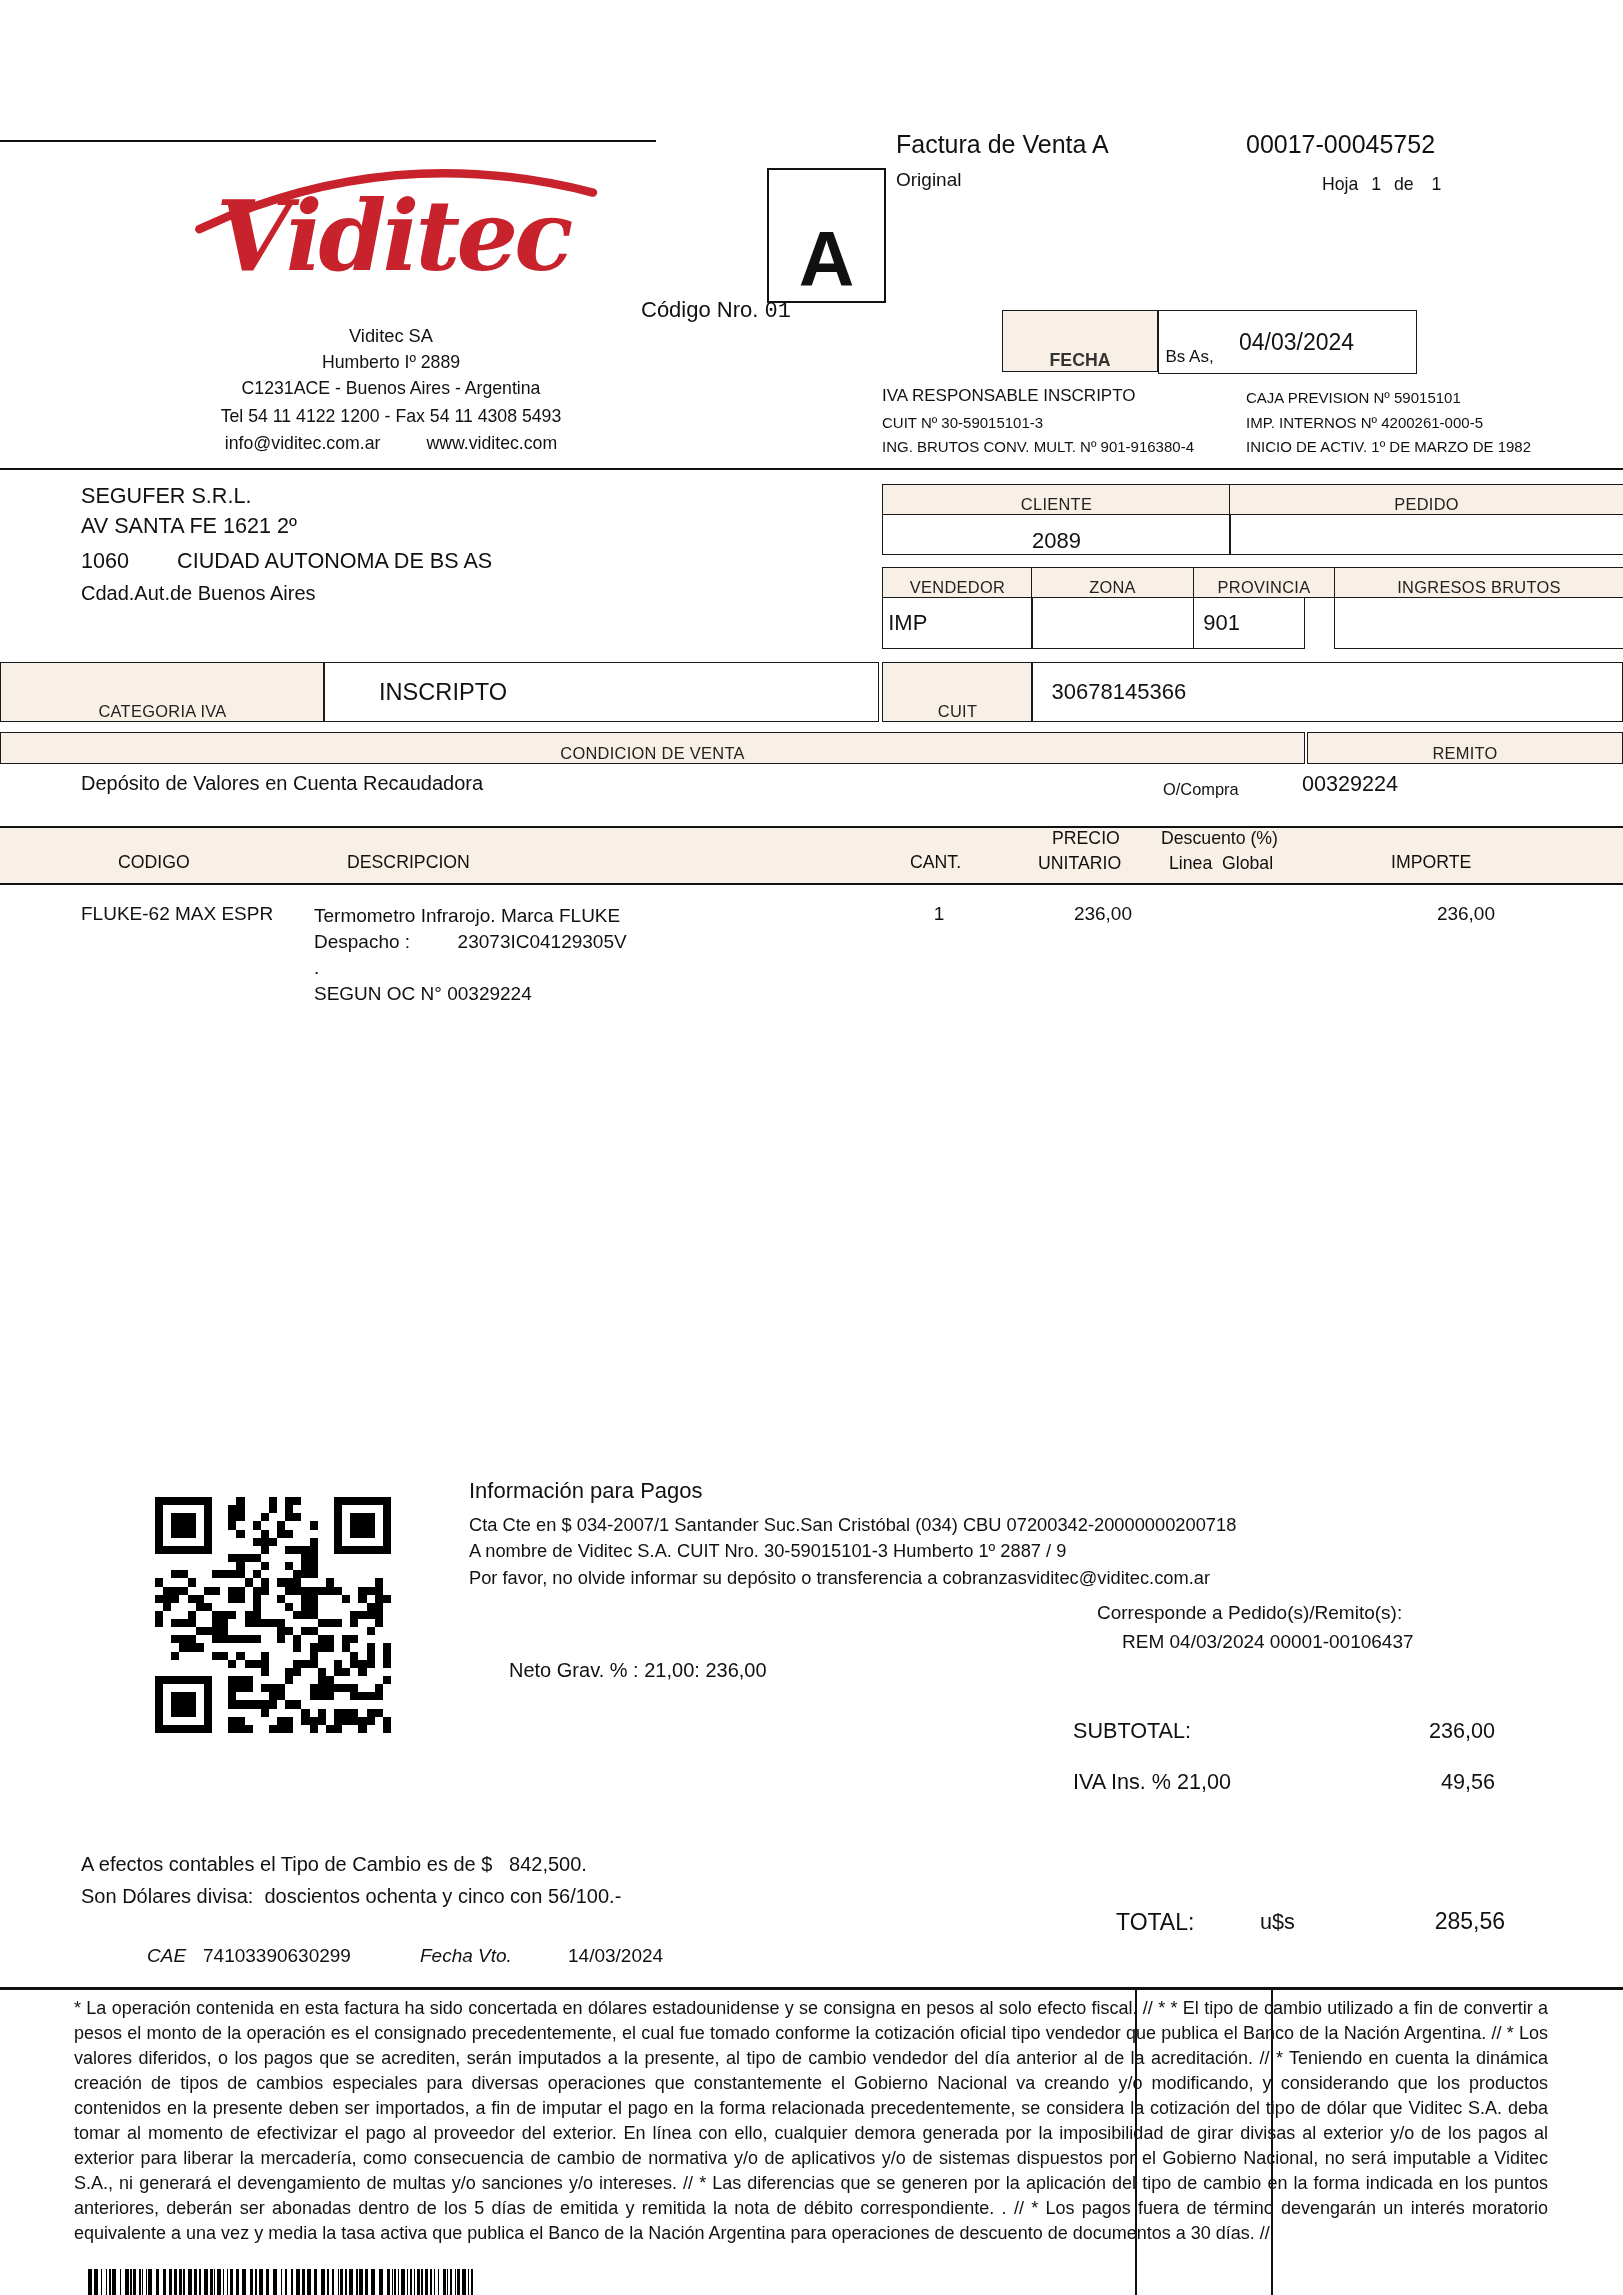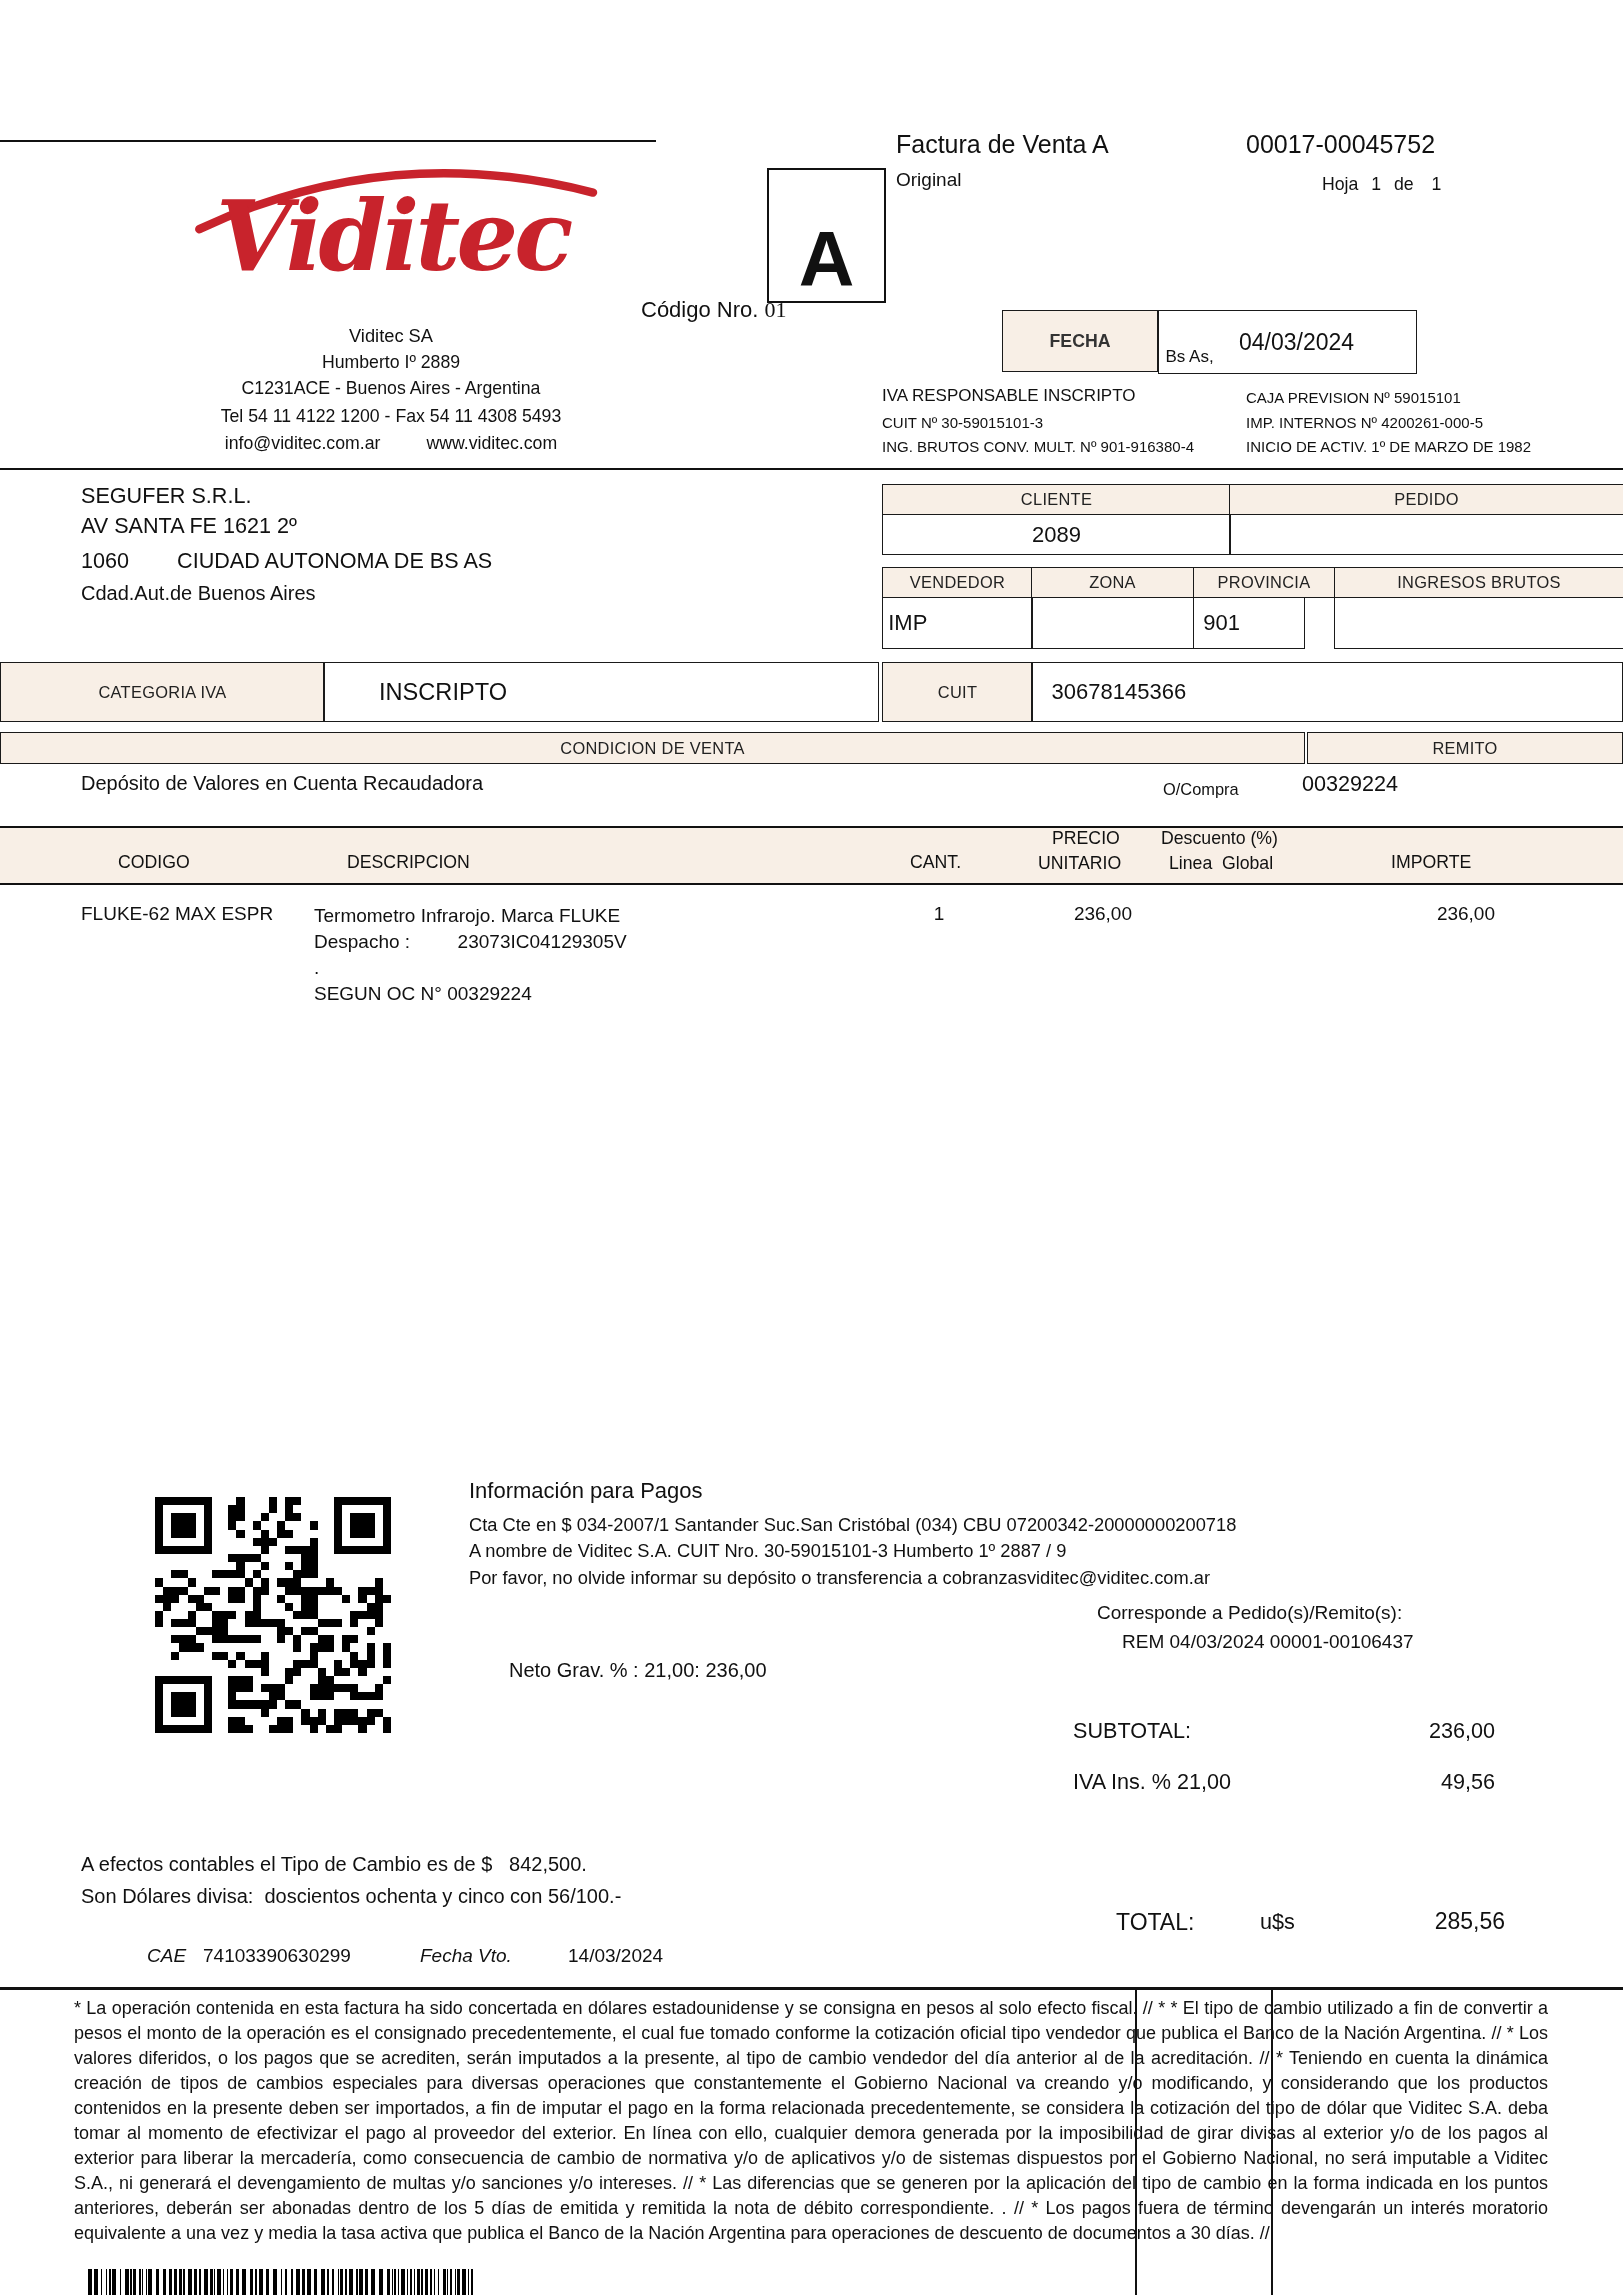--- a/index.html
+++ b/index.html
@@ -1,21 +1,21 @@
 <!DOCTYPE html>
 <html style="font-size:10.5px"><head>
 <meta charset="utf-8">
 <style>
   *{margin:0;padding:0;box-sizing:border-box}
   html,body{background:#fff}
   .page{position:relative;width:1623px;height:2295px;background:#fff;overflow:hidden;
         font-family:"Liberation Sans","DejaVu Sans",sans-serif;color:#111}
   .t{position:absolute;white-space:nowrap}
   .pre{white-space:pre}
-  .c{display:flex;align-items:center;justify-content:center}
+  .c{display:flex;align-items:flex-end;justify-content:center}
   .cell{position:absolute;border:1.3px solid #1a1a1a}
   .beige{background:#f8efe6}
   .hline{position:absolute;background:#111;height:2px}
   .vline{position:absolute;background:#111;width:2px}
   .lbl{font-size:16.4px;color:#222;letter-spacing:0.3px}
   .b{font-weight:normal}
   .i{font-style:italic}
   .right{text-align:right}
 </style>
 </head>
@@ -23,21 +23,21 @@
 
 <div class="page">
 
   <div class="hline" style="left:0;top:140px;width:656px"></div>
 
   <div style="position:absolute;left:767px;top:168px;width:119px;height:135px;border:2.6px solid #111;display:flex;align-items:flex-end;justify-content:center">
     <span style="font-size:77px;font-weight:bold;line-height:1;margin-bottom:2.6px">A</span>
   </div>
   <div class="t" style="left:641px;top:297px;font-size:22px">
     <span>Código Nro.</span>
-    <span style="font-family:Liberation Serif, serif">01</span>
+    <span style="font-family:Liberation Mono, monospace">01</span>
   </div>
 
   <div class="t" style="left:896px;top:130px;font-size:25px">Factura de Venta A</div>
   <div class="t" style="left:1246px;top:130px;font-size:25px">00017-00045752</div>
   <div class="t b" style="left:896px;top:169px;font-size:19px">Original</div>
   <div class="t" style="left:1322px;top:174px;font-size:17.7px">
     <span class="b">Hoja</span>
     <span class="b" style="margin-left:7.9px">1</span>
     <span class="b" style="margin-left:8px">de</span>
     <span class="b" style="margin-left:13px">1</span>

